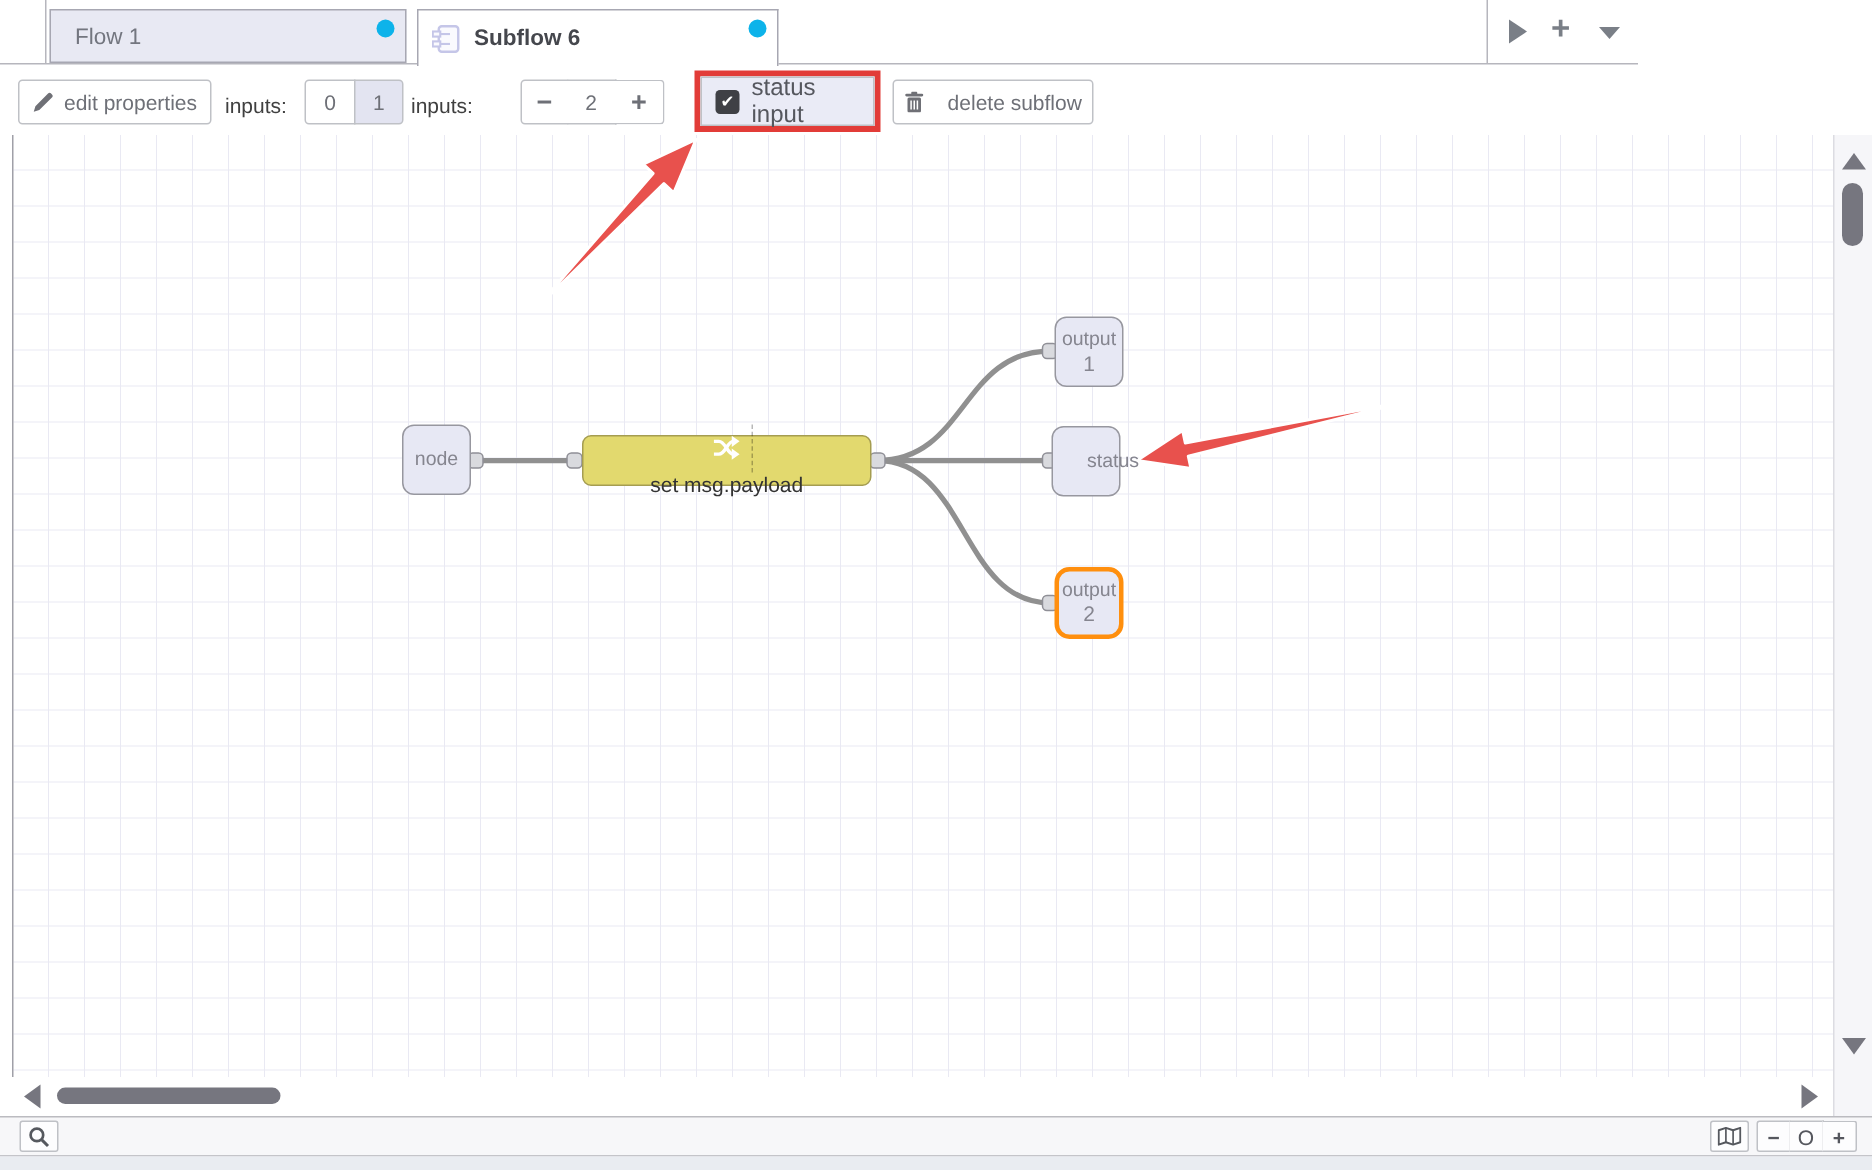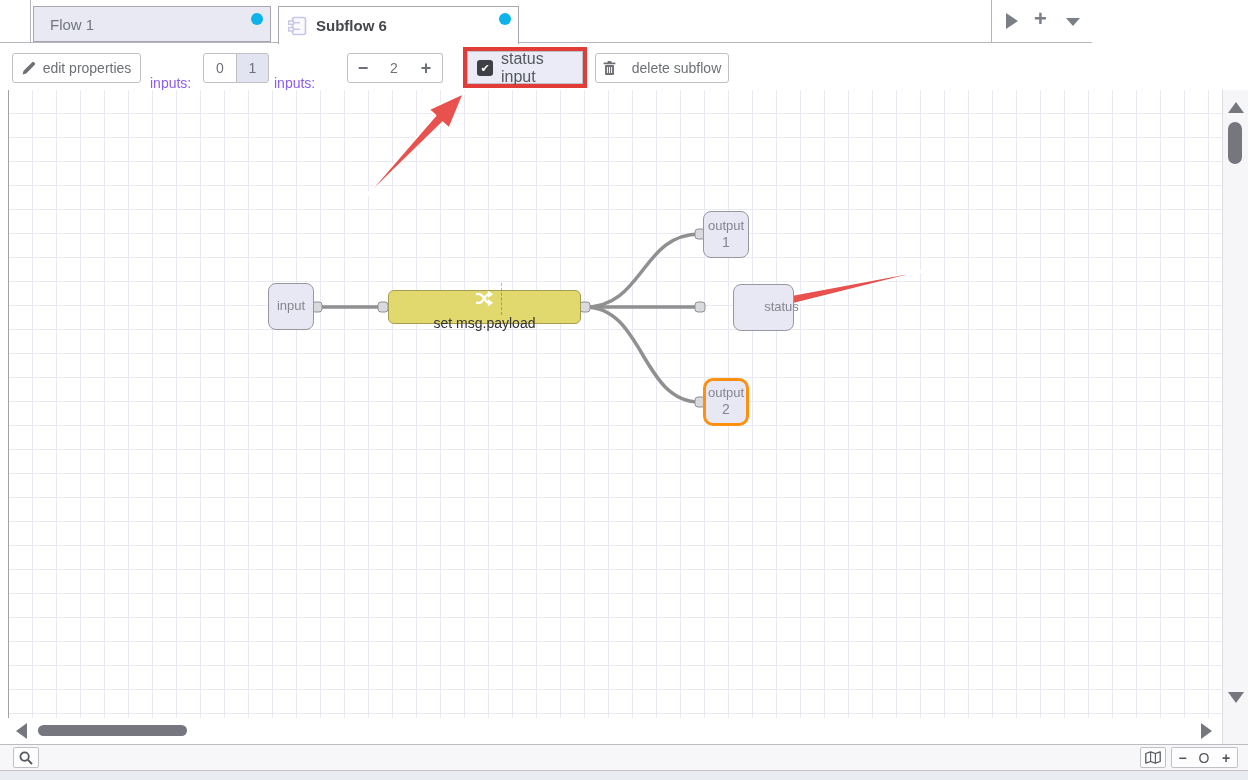--- a/index.html
+++ b/index.html
@@ -19,21 +19,21 @@
   .tab-dot{position:absolute;top:6px;right:7px;width:12px;height:12px;border-radius:50%;background:var(--changed-dot,#0db3ea);}
   .subflow-icon{margin-left:9px;width:20px;height:20px;flex:0 0 auto;}
   .header-controls{position:absolute;right:0;top:0;width:100px;height:42px;border-left:1px solid #b6b6bd;background:#fff;}
   .hc-play{position:absolute;left:14px;top:13px;width:0;height:0;border-left:12px solid #7a7f87;border-top:8px solid transparent;border-bottom:8px solid transparent;cursor:pointer;}
   .hc-plus{position:absolute;left:42px;top:6px;font-size:22px;font-weight:bold;color:#7a7f87;cursor:pointer;}
   .hc-chevron{position:absolute;right:12px;top:18px;width:0;height:0;border-top:8px solid #7a7f87;border-left:7px solid transparent;border-right:7px solid transparent;cursor:pointer;}
   
   .toolbar{position:absolute;left:0;top:43px;width:1128px;height:47px;background:#fff;}
   .tbtn,.tlabel,.tgroupbtn{box-sizing:border-box;font-size:14px;}
   .tbtn{position:absolute;top:10px;height:30px;border:1px solid #bfc1c6;border-radius:3px;background:#fff;color:#6e7077;display:flex;align-items:center;justify-content:center;gap:7px;cursor:pointer;}
-  .tlabel{position:absolute;top:25px;height:30px;line-height:30px;color:#8b5cf6;}
+  .tlabel{position:absolute;top:12px;height:30px;line-height:30px;color:#404040;}
   .btn-edit{left:12px;width:129px;}
   .lbl-inputs{left:150px;}
   .btn-in0{left:203px;width:34px;border-radius:3px 0 0 3px;}
   .btn-in1{left:236px;width:33px;background:#e3e4f1;border-radius:0 3px 3px 0;}
   .lbl-outputs{left:274px;}
   .btn-minus{left:347px;width:32px;border-radius:3px 0 0 3px;font-size:18px;font-weight:bold;}
   .val-outputs{left:378px;width:33px;border-radius:0;border-left:none;cursor:default;}
   .btn-plus{left:410px;width:33px;border-radius:0 3px 3px 0;border-left:none;font-size:18px;font-weight:bold;}
   .red-box{position:absolute;left:463px;top:4px;width:124px;height:41px;box-sizing:border-box;border:4px solid var(--annotation-red,#e23c38);display:flex;}
   .btn-status{flex:1;border:1px solid #bfc1c6;background:#eaebf6;display:flex;align-items:center;gap:8px;padding:0 9px;color:#55575e;cursor:pointer;}
@@ -46,21 +46,21 @@
     background-size:24px 24px;background-position:-1px -1px;}
   .canvas-svg{position:absolute;left:0;top:0;width:1214px;height:628px;}
   .wire{fill:none;stroke:var(--wire,#909090);stroke-width:3.5;stroke-linecap:round;cursor:pointer;}
   .port{fill:#d9dade;stroke:#8f8f96;stroke-width:1;cursor:crosshair;}
   .arrow{fill:var(--arrow-red,#e8514d);stroke:#ffffff;stroke-width:2;stroke-linejoin:round;}
   .node{position:absolute;box-sizing:border-box;background:var(--node-fill,#e7e8f4);border:1px solid var(--node-border,#97979f);
     border-radius:8px;color:#85858f;font-size:13px;display:flex;flex-direction:column;align-items:center;justify-content:center;
     line-height:1.15;cursor:move;}
   .node-input{left:259px;top:193px;width:46px;height:47px;}
   .node-output1{left:694px;top:121px;width:46px;height:47px;}
-  .node-status{left:724px;top:194px;width:61px;height:47px;padding-left:36px;}
+  .node-status{left:692px;top:194px;width:46px;height:47px;padding-left:36px;}
   .node-output2{left:694px;top:288px;width:46px;height:48px;border:3px solid var(--selected-orange,#ff8f0e);border-radius:10px;}
   .node-sub{font-size:14px;}
   .node-change{left:379px;top:200px;width:193px;height:34px;background:var(--change-fill,#e2d96e);
     border-color:#a59d51;border-radius:6px;color:#333;font-size:14px;padding:0;}
   .change-icon{width:33px;height:100%;border-right:1px dashed rgba(0,0,0,0.28);display:flex;align-items:center;justify-content:center;flex:0 0 auto;}
   .change-label{flex:1;text-align:center;padding:0 6px;white-space:nowrap;}
   
   .vscroll{position:absolute;left:1222px;top:90px;width:26px;height:628px;background:#f6f6f9;border-left:1px solid #dcdce2;box-sizing:border-box;}
   .vup{position:absolute;left:5px;top:12px;width:0;height:0;border-bottom:11px solid #76767f;border-left:8px solid transparent;border-right:8px solid transparent;cursor:pointer;}
   .vthumb{position:absolute;left:5px;top:32px;width:14px;height:42px;border-radius:7px;background:#76767f;cursor:grab;}
@@ -162,21 +162,21 @@
     <rect class="port" x="571" y="212" width="10" height="10" rx="3"></rect>
     <rect class="port" x="686" y="139" width="10" height="10" rx="3"></rect>
     <rect class="port" x="686" y="212" width="10" height="10" rx="3"></rect>
     <rect class="port" x="686" y="307" width="10" height="10" rx="3"></rect>
 
     <path class="arrow" d="M348,116 L433.6,32.4 L440.2,38.6 L455,3 L419.8,19.4 L426.4,25.6 Z"></path>
     <path class="arrow" d="M932,177 L781.2,205.3 L779.4,197 L749,217 L785,222.4 L783.2,214.1 Z"></path>
   </svg>
 
   <div class="node node-input">
-    <span>input</span>
+    <span>node</span>
   </div>
 
   <div class="node node-change">
     <span class="change-icon">
       <svg width="19" height="19" viewBox="0 0 20 20">
         <path d="M1,14.5 h3.5 C9,14.5 10.5,5.5 14.5,5.5" fill="none" stroke="#fff" stroke-width="2.4"></path>
         <polygon points="13.5,1.5 19,5.5 13.5,9.5" fill="#fff"></polygon>
         <path d="M1,5.5 h3.5 C9,5.5 10.5,14.5 14.5,14.5" fill="none" stroke="#fff" stroke-width="2.4"></path>
         <polygon points="13.5,10.5 19,14.5 13.5,18.5" fill="#fff"></polygon>
       </svg>

